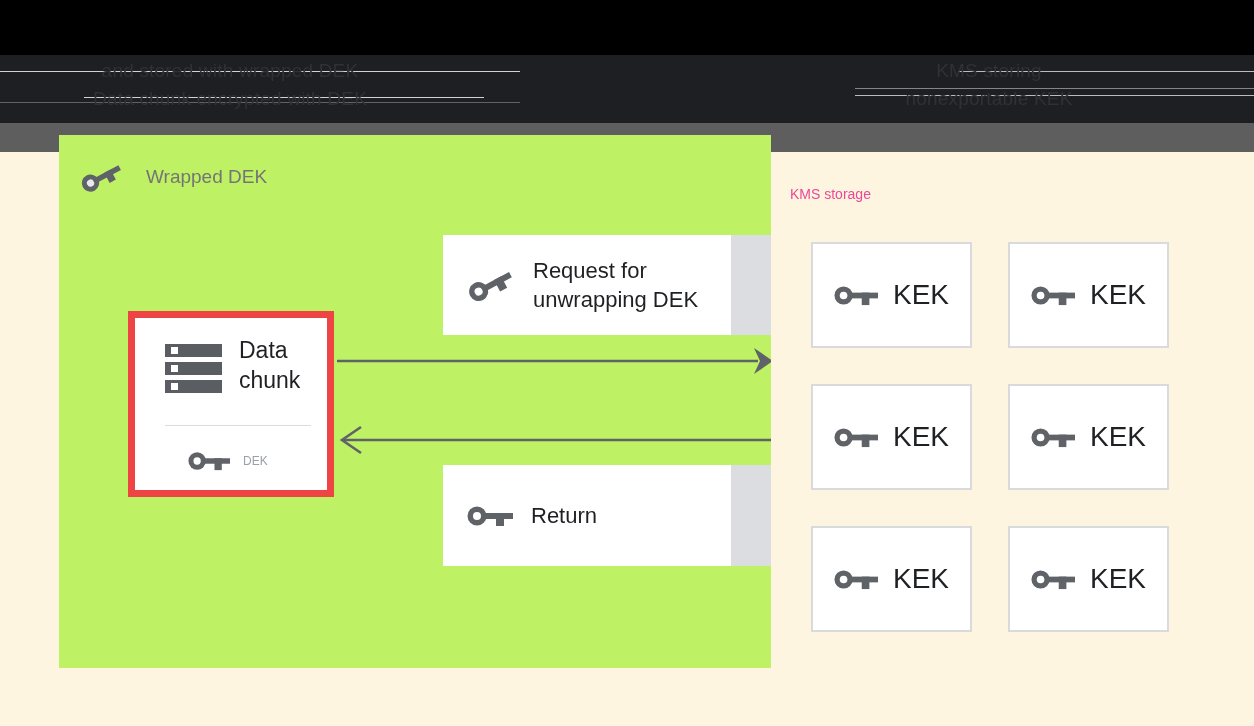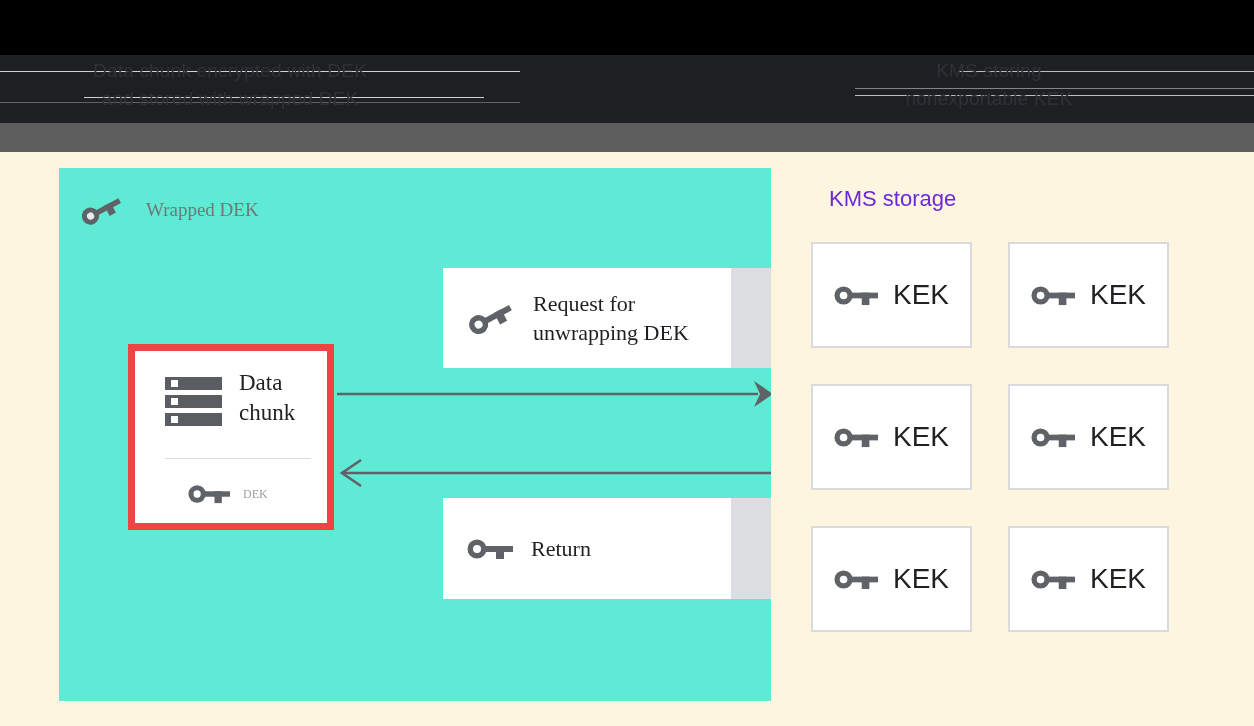--- a/index.html
+++ b/index.html
@@ -17,21 +17,21 @@
   .caption{
     text-align:center;font-size:19px;line-height:28px;color:#303136;
     letter-spacing:.2px;
   }
   #caption-left{left:58px;top:57px;width:344px;}
   #caption-right{left:847px;top:57px;width:284px;}
   .streak{height:1px;background:#fff;}
 
   
   #bg-yellow{left:0;top:152px;width:1254px;height:574px;background:#fdf5e0;}
-  #wrapped-panel{left:59px;top:168px;width:712px;height:533px;background:#5eead4;font-family:Liberation Serif, serif;}
+  #wrapped-panel{left:59px;top:135px;width:712px;height:533px;background:#bef264;}
 
   #wrapped-label-row{left:21px;top:24px;display:flex;align-items:center;gap:22px;}
   #wrapped-label-row .lbl{font-size:19px;color:#757575;}
 
   #data-box{
     left:69px;top:176px;width:206px;height:186px;background:#fff;
     border:7px solid #ef4444;box-sizing:border-box;
   }
   #data-box .title{position:absolute;left:104px;top:17px;font-size:23px;line-height:30px;color:#1f2023;}
   #data-box .divider{position:absolute;left:30px;top:107px;width:146px;height:1px;background:#d9dbde;}
@@ -43,21 +43,21 @@
   #return-box{left:384px;top:330px;height:101px;}
   .msg-inner{position:absolute;left:24px;top:0;height:100%;display:flex;align-items:center;gap:18px;}
   .msg-text{font-size:22px;line-height:29px;color:#1f2023;}
   .side-strip{width:40px;background:#dbdde0;}
   #request-strip{left:672px;top:100px;height:100px;}
   #return-strip{left:672px;top:330px;height:101px;}
 
   #arrow-layer{left:0;top:0;width:712px;height:533px;pointer-events:none;}
 
   
-  #kms-label{left:790px;top:186px;font-size:22px;color:#6d28d9;margin-left:39px;}
+  #kms-label{left:790px;top:186px;font-size:14px;color:#ec4899;}
   #kek-grid{
     left:811px;top:242px;width:361px;height:400px;
     display:grid;grid-template-columns:161px 161px;grid-template-rows:106px 106px 106px;
     column-gap:39px;row-gap:41px;gap:36px;
   }
   .kek-box{
     background:#fff;border:2px solid #d8dade;box-sizing:border-box;
     display:flex;align-items:center;justify-content:center;gap:15px;
   }
   .kek-box .lbl{font-size:28px;color:#1f2023;}
@@ -74,22 +74,22 @@
   <div class="abs" id="band-gray"></div>
 
   <div class="abs streak" style="left:0;top:71px;width:520px;opacity:.8;"></div>
   <div class="abs streak" style="left:958px;top:71px;width:296px;opacity:.7;"></div>
   <div class="abs streak" style="left:84px;top:97px;width:400px;opacity:.8;"></div>
   <div class="abs streak" style="left:855px;top:88px;width:399px;opacity:.45;"></div>
   <div class="abs streak" style="left:855px;top:95px;width:399px;opacity:.7;"></div>
   <div class="abs streak" style="left:0;top:102px;width:520px;opacity:.3;"></div>
 
   <div class="abs caption" id="caption-left">
+    <div>and stored with wrapped DEK</div>
     <div>Data chunk encrypted with DEK</div>
-    <div>and stored with wrapped DEK</div>
   </div>
   <div class="abs caption" id="caption-right">
     <div>KMS storing</div>
     <div>nonexportable KEK</div>
   </div>
 
   <div class="abs" id="bg-yellow"></div>
 
   <div class="abs" id="wrapped-panel">
 

